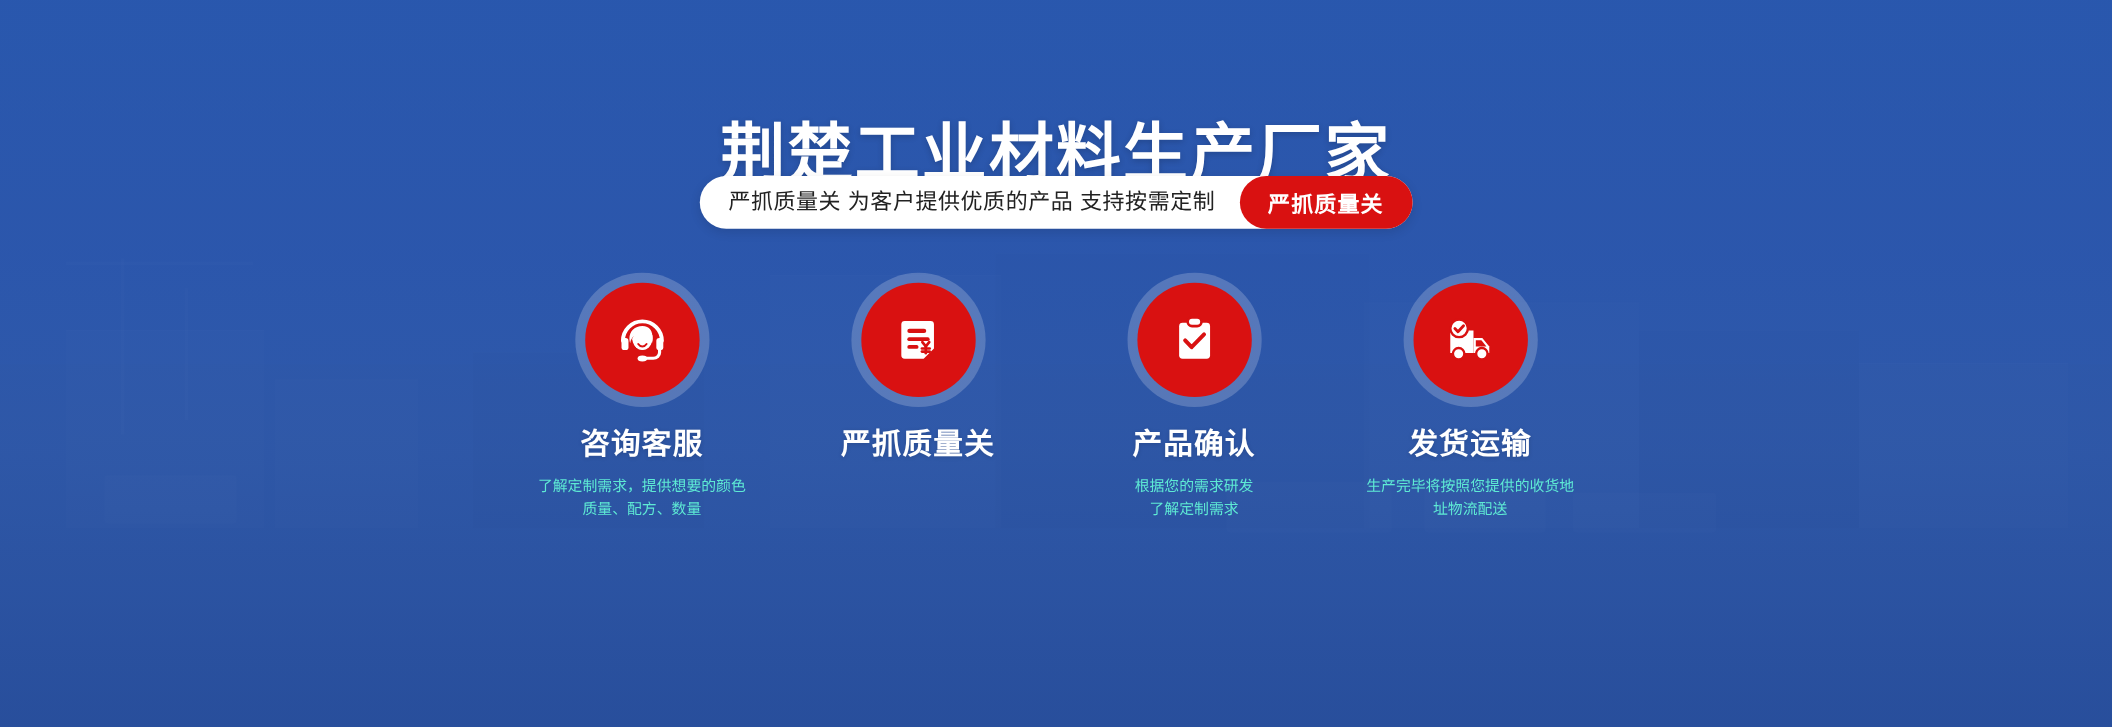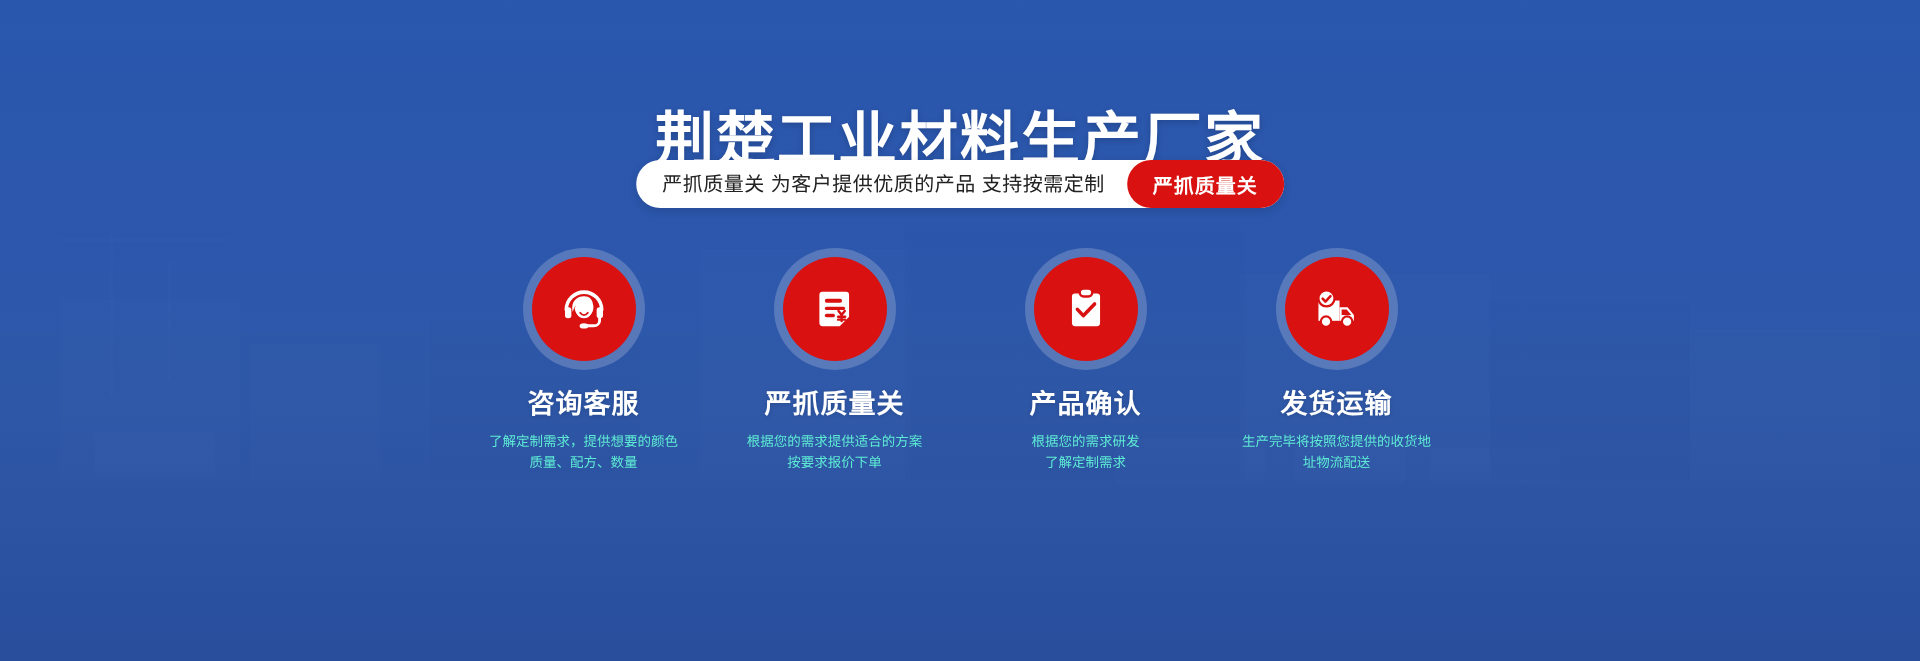--- a/index.html
+++ b/index.html
@@ -268,24 +268,20 @@
                   <path d="M36.5 34.5l4 5 4-5"></path>
                   <path d="M40.5 39.5v8"></path>
                   <path d="M36 42h9"></path>
                   <path d="M36 45.6h9"></path>
                 </g>
               </svg>
             </span>
           </div>
         </div>
         <div class="step-title">严抓质量关</div>
-        <div class="step-desc">
-          <div>根据您的需求提供适合的方案</div>
-          <div>按要求报价下单</div>
-        </div>
       </div>
 
       <div class="step">
         <div class="ring">
           <div class="disc">
             <span>
               <svg width="50" height="50" viewBox="0 0 64 64" fill="none">
                 <rect x="14" y="12" width="36" height="42" rx="4" fill="#fff"></rect>
                 <rect x="24" y="6" width="16" height="10" rx="5" fill="#fff" stroke="#d91111" stroke-width="3"></rect>
                 <path d="M21 32.5l7.5 8L43 25.5" stroke="#d91111" stroke-width="4.6" stroke-linecap="round" stroke-linejoin="round" fill="none"></path>

